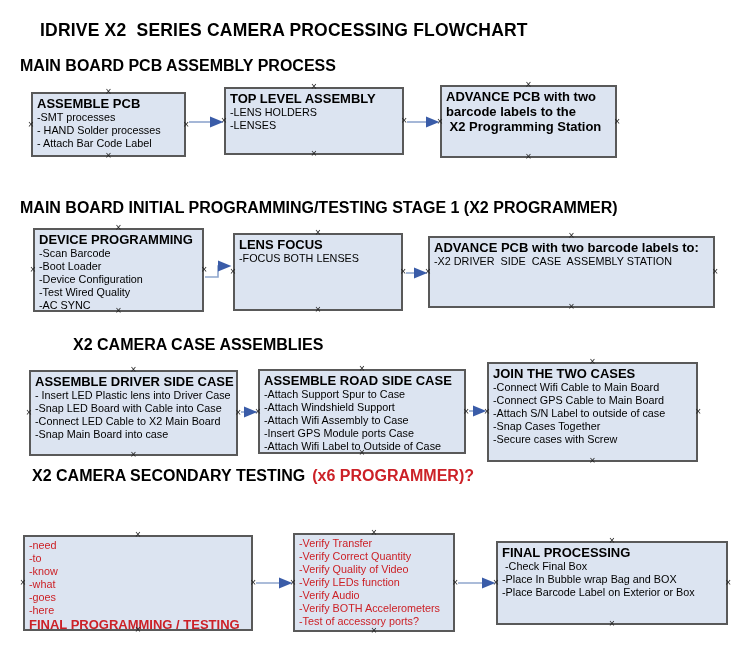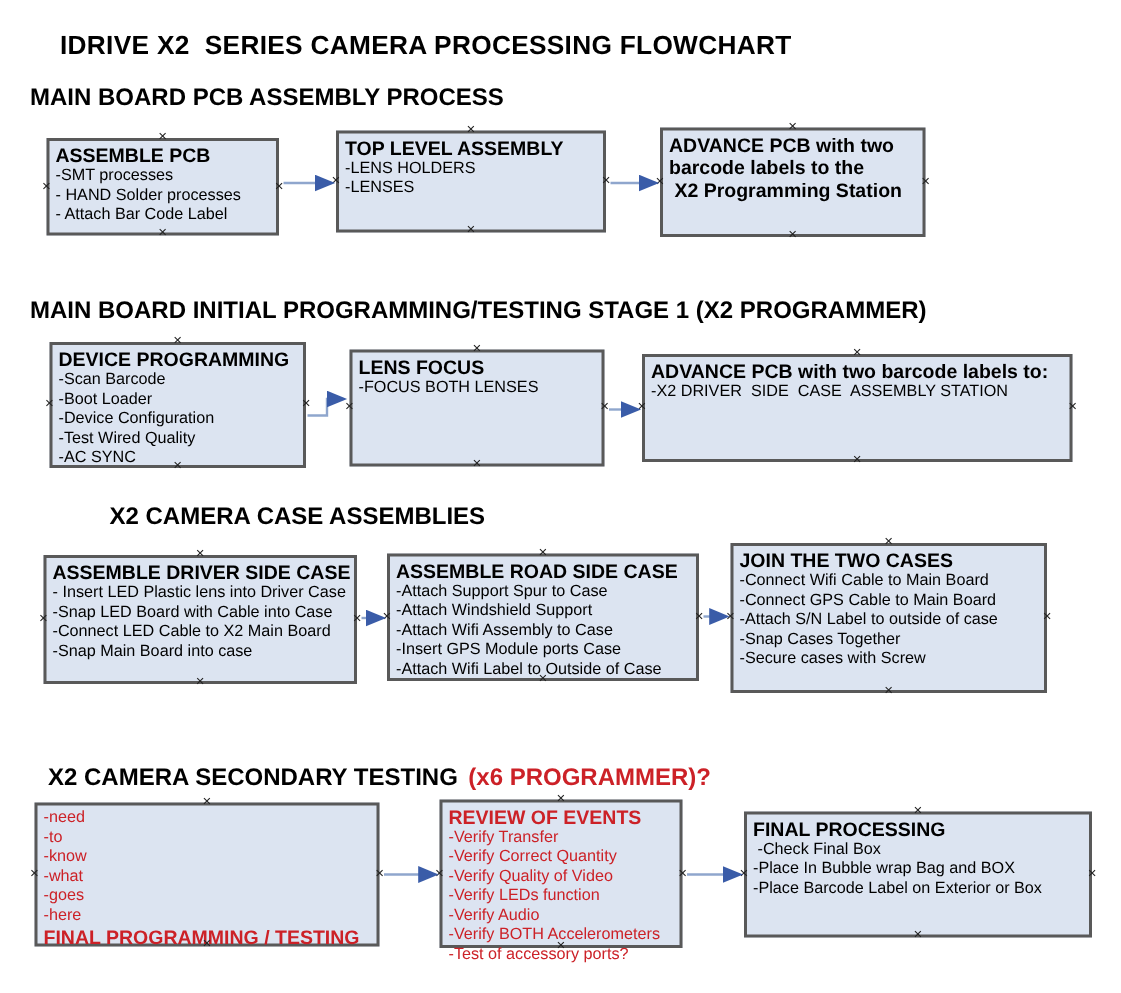--- a/index.html
+++ b/index.html
@@ -34,21 +34,21 @@
   #arrow-layer{position:absolute;top:0;left:0;pointer-events:none;}
 </style>
 </head>
 <body>
 
 <div class="title">IDRIVE X2  SERIES CAMERA PROCESSING FLOWCHART</div>
 
 <div class="sec-heading" style="left:20px;top:57px;"><span>MAIN BOARD PCB ASSEMBLY PROCESS</span></div>
 <div class="sec-heading" style="left:20px;top:199px;"><span>MAIN BOARD INITIAL PROGRAMMING/TESTING STAGE 1 (X2 PROGRAMMER)</span></div>
 <div class="sec-heading" style="left:32px;top:336px;margin-left:41px;"><span>X2 CAMERA CASE ASSEMBLIES</span></div>
-<div class="sec-heading" style="left:32px;top:510px;"><span>X2 CAMERA SECONDARY TESTING</span><span class="red-part">(x6 PROGRAMMER)?</span></div>
+<div class="sec-heading" style="left:32px;top:467px;"><span>X2 CAMERA SECONDARY TESTING</span><span class="red-part">(x6 PROGRAMMER)?</span></div>
 
 <div class="pbox" style="left:31px;top:92px;width:155px;height:65px;">
   <span class="handle h-top">×</span>
     <span class="handle h-bottom">×</span>
     <span class="handle h-left">×</span>
     <span class="handle h-right">×</span>
   <div>
       <div class="bh">ASSEMBLE PCB</div>
     </div>
   <div>
@@ -194,23 +194,20 @@
   <div>
       <div class="bh">FINAL PROGRAMMING / TESTING</div>
     </div>
 </div>
 
 <div class="pbox red" style="left:293px;top:533px;width:162px;height:99px;">
   <span class="handle h-top">×</span>
     <span class="handle h-bottom">×</span>
     <span class="handle h-left">×</span>
     <span class="handle h-right">×</span>
-  <div>
-      <div class="bh">REVIEW OF EVENTS</div>
-    </div>
   <div>
       <div class="bl">-Verify Transfer</div>
       <div class="bl">-Verify Correct Quantity</div>
       <div class="bl">-Verify Quality of Video</div>
       <div class="bl">-Verify LEDs function</div>
       <div class="bl">-Verify Audio</div>
       <div class="bl">-Verify BOTH Accelerometers</div>
       <div class="bl">-Test of accessory ports?</div>
     </div>
 </div>

